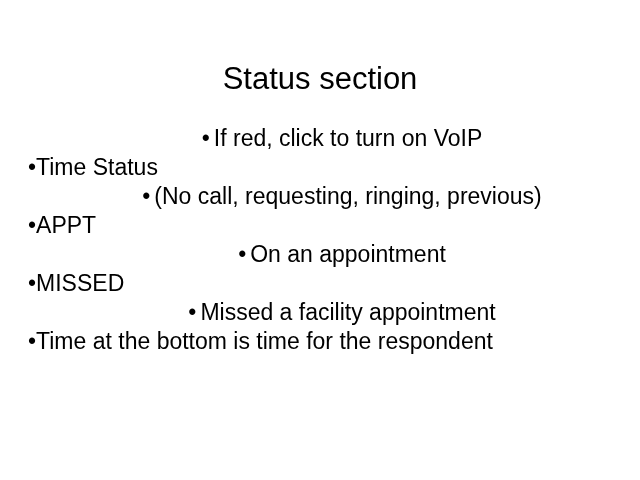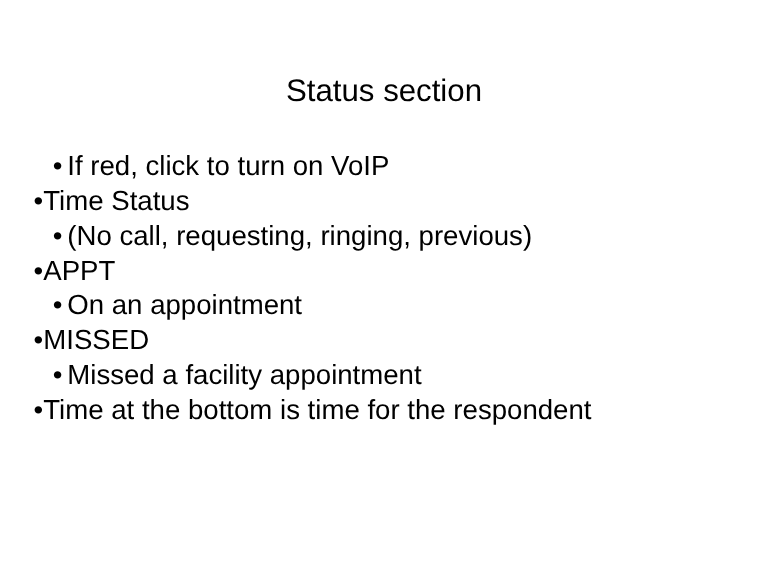--- a/index.html
+++ b/index.html
@@ -23,21 +23,21 @@
     background: #ffffff;
   }
 
   
   #slide-title {
     position: absolute;
     left: 0;
     top: 40px;
     width: 640px;
     text-align: center;
-    font-size: 26px;
+    font-size: 31px;
     font-weight: normal;
     line-height: 36px;
     letter-spacing: 0px;
     white-space: nowrap;
   }
 
   
   #body-list {
     position: absolute;
     left: 0px;
@@ -60,20 +60,21 @@
   .bullet-line.level-1 .bullet-mark {
     font-size: 23px;
   }
   .bullet-line.level-1 .bullet-text {
     margin-left: 0px;
   }
 
   
   .bullet-line.level-2 {
     padding-left: 44px;
+    text-align: center;
   }
   .bullet-line.level-2 .bullet-mark {
     font-size: 23px;
   }
   .bullet-line.level-2 .bullet-text {
     margin-left: 4px;
   }
 
   .bullet-mark {
     display: inline;

